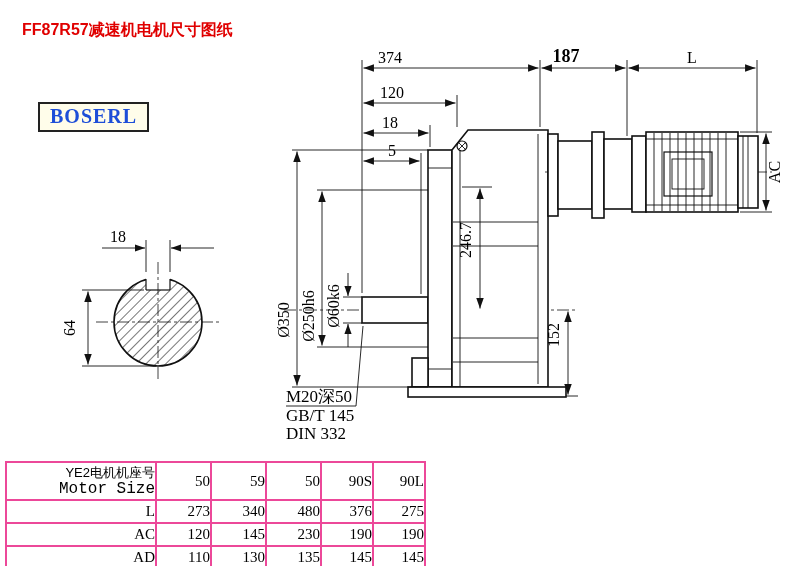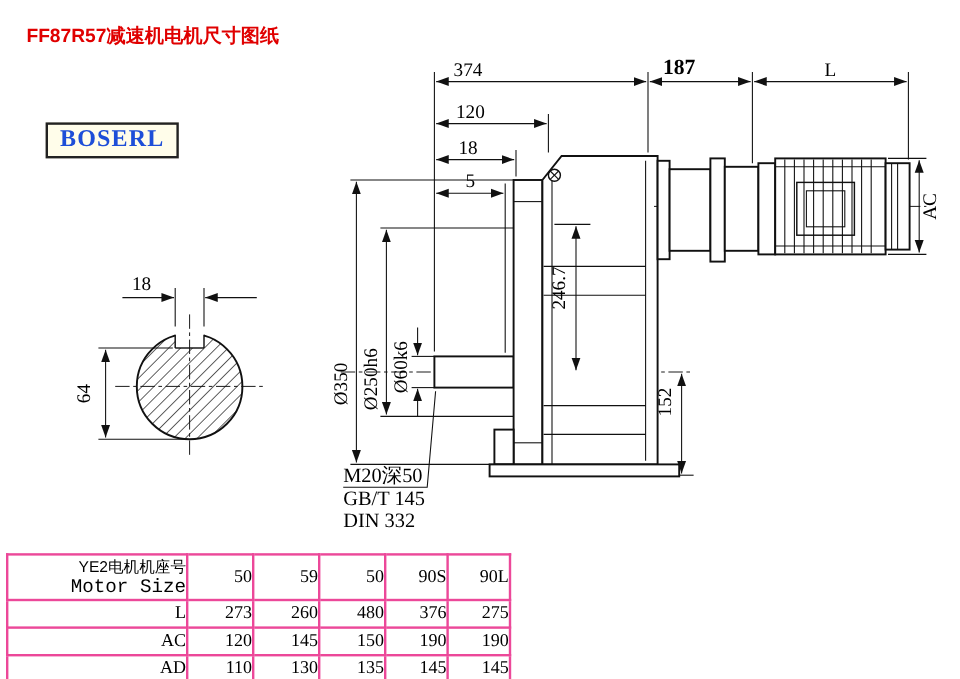--- a/index.html
+++ b/index.html
@@ -207,30 +207,30 @@
       </td>
       <td>50</td>
       <td>59</td>
       <td>50</td>
       <td>90S</td>
       <td>90L</td>
     </tr>
     <tr>
       <td>L</td>
       <td>273</td>
-      <td>260</td>
+      <td>340</td>
       <td>480</td>
       <td>376</td>
       <td>275</td>
     </tr>
     <tr>
       <td>AC</td>
       <td>120</td>
       <td>145</td>
-      <td>150</td>
+      <td>230</td>
       <td>190</td>
       <td>190</td>
     </tr>
     <tr>
       <td>AD</td>
       <td>110</td>
       <td>130</td>
       <td>135</td>
       <td>145</td>
       <td>145</td>

